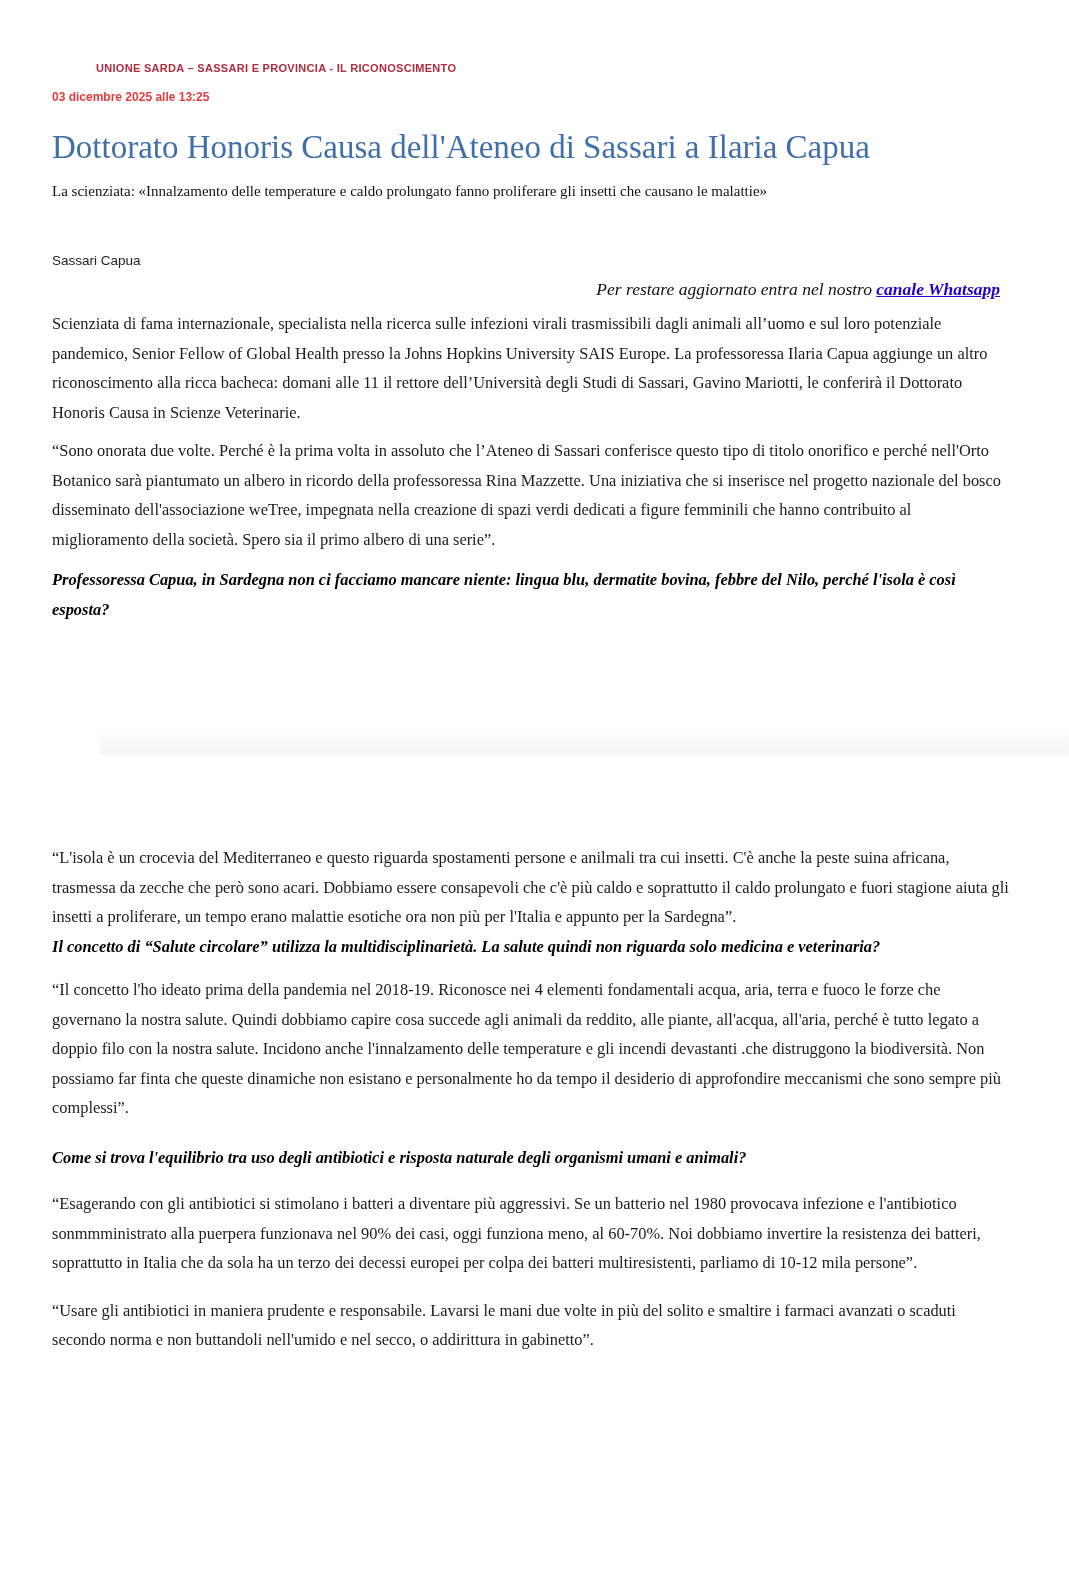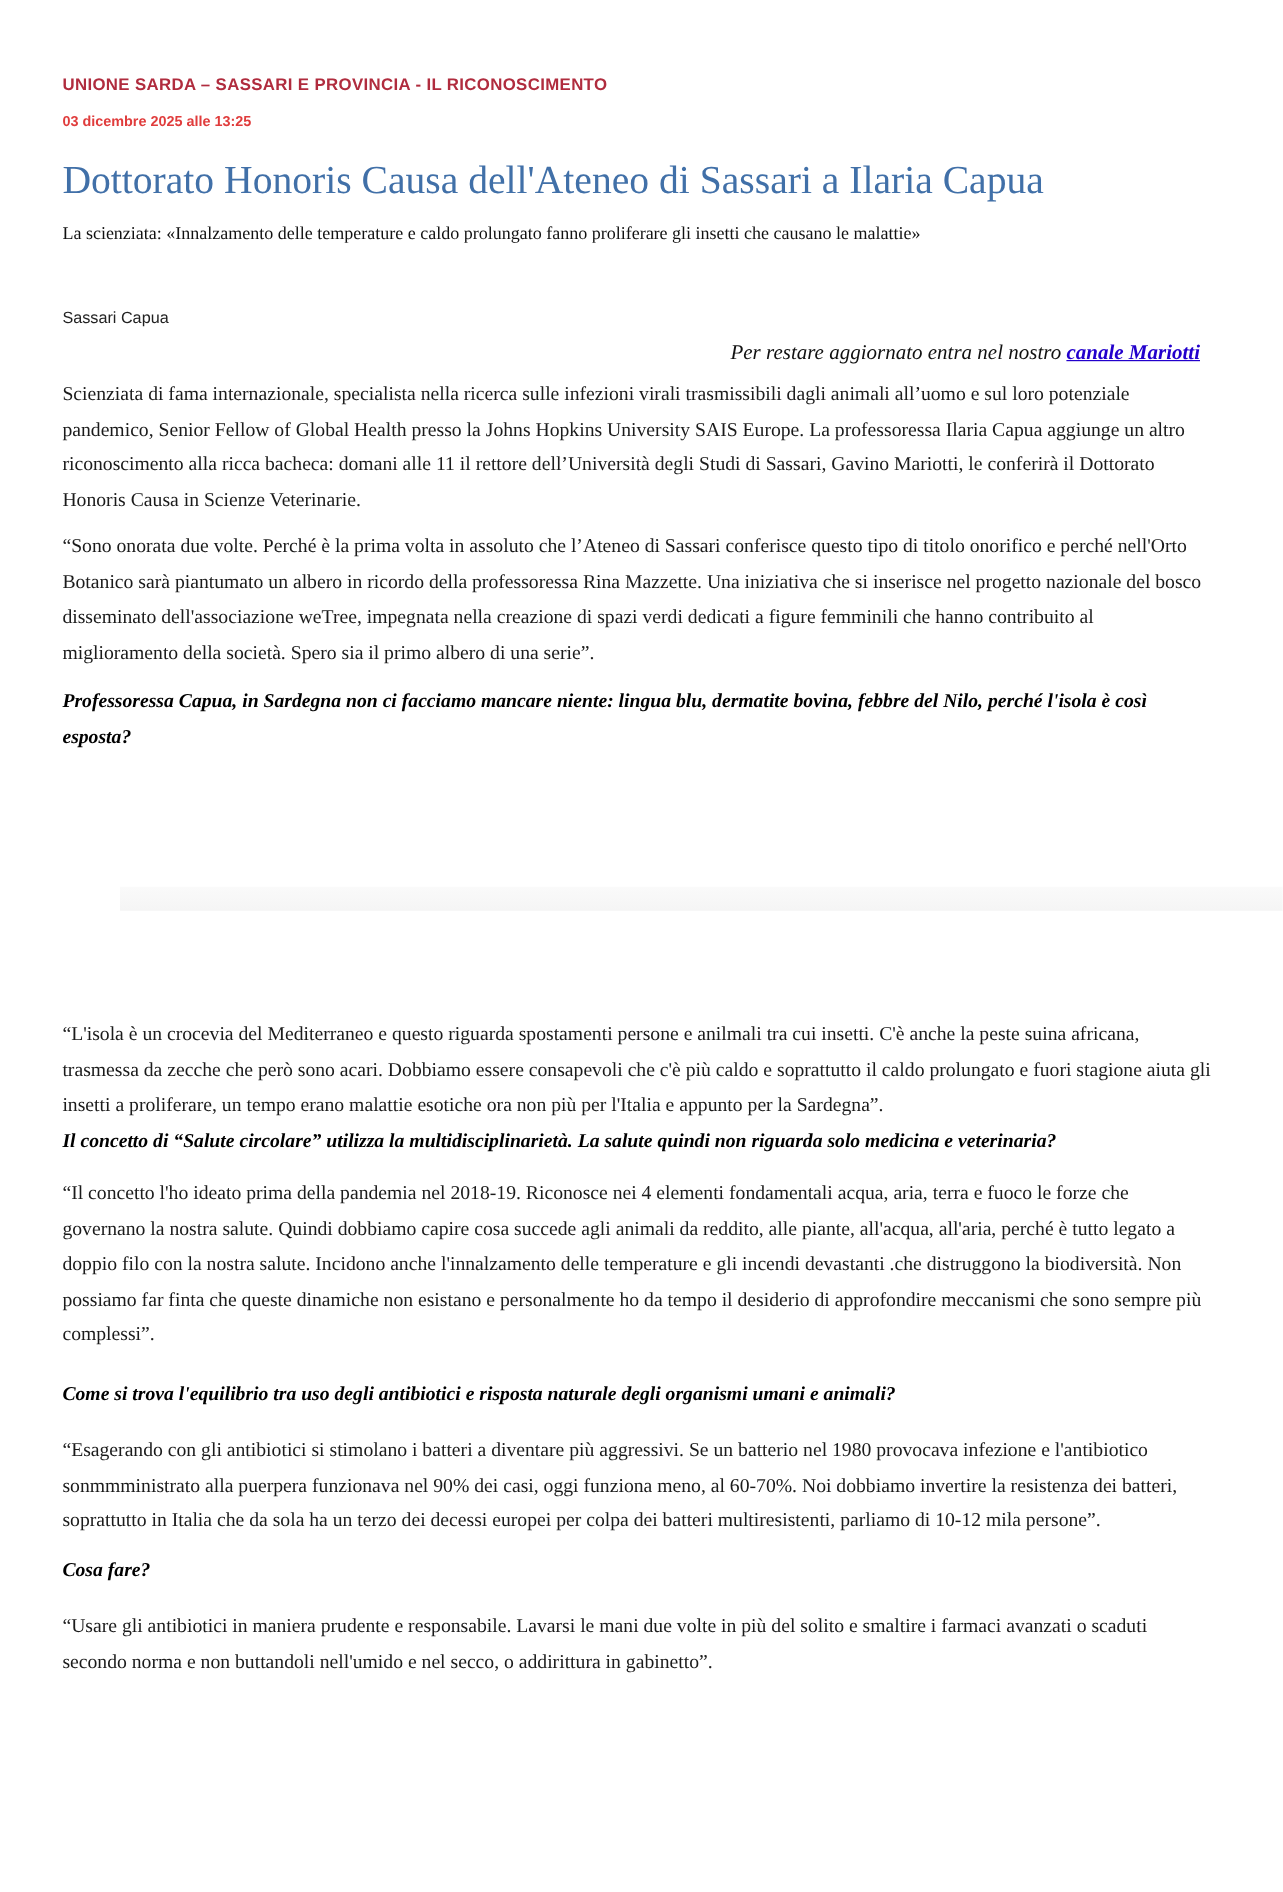--- a/index.html
+++ b/index.html
@@ -12,24 +12,25 @@
     color: #1b1b1b;
   }
   .page {
     box-sizing: border-box;
     width: 1069px;
     height: 1577px;
     padding: 62px 59px 0 52px;
   }
   .kicker {
     font-family: "Liberation Sans", sans-serif;
-    font-size: 14px;
+    font-size: 11px;
     font-weight: 700;
     letter-spacing: 0.3px;
     color: #b02c3e;
+    margin-left: 44px;
   }
   .dateline {
     margin-top: 16px;
     text-align: left;
     padding-right: 2px;
     font-family: "Liberation Sans", sans-serif;
     font-size: 12px;
     font-weight: 700;
     color: #e03c3c;
   }
@@ -96,21 +97,21 @@
 
   <div class="dateline">03 dicembre 2025 alle 13:25</div>
 
   <h1 class="title">Dottorato Honoris Causa dell'Ateneo di Sassari a Ilaria Capua</h1>
 
   <div class="subtitle">La scienziata: «Innalzamento delle temperature e caldo prolungato fanno proliferare gli insetti che causano le malattie»</div>
 
   <div class="photo-caption">Sassari Capua</div>
 
   <div class="cta-line">
-    <span>Per restare aggiornato entra nel nostro </span><a class="whatsapp-link">canale Mariotti</a>
+    <span>Per restare aggiornato entra nel nostro </span><a class="whatsapp-link">canale Whatsapp</a>
   </div>
 
   <p class="para" style="margin-top:9px">Scienziata di fama internazionale, specialista nella ricerca sulle infezioni virali trasmissibili dagli animali all’uomo e sul loro potenziale pandemico, Senior Fellow of Global Health presso la Johns Hopkins University SAIS Europe. La professoressa Ilaria Capua aggiunge un altro riconoscimento alla ricca bacheca: domani alle 11 il rettore dell’Università degli Studi di Sassari, Gavino Mariotti, le conferirà il Dottorato Honoris Causa in Scienze Veterinarie.</p>
 
   <p class="para" style="margin-top:9px">“Sono onorata due volte. Perché è la prima volta in assoluto che l’Ateneo di Sassari conferisce questo tipo di titolo onorifico e perché nell'Orto Botanico sarà piantumato un albero in ricordo della professoressa Rina Mazzette. Una iniziativa che si inserisce nel progetto nazionale del bosco disseminato dell'associazione weTree, impegnata nella creazione di spazi verdi dedicati a figure femminili che hanno contribuito al miglioramento della società. Spero sia il primo albero di una serie”.</p>
 
   <p class="question" style="margin-top:11px">Professoressa Capua, in Sardegna non ci facciamo mancare niente: lingua blu, dermatite bovina, febbre del Nilo, perché l'isola è così esposta?</p>
 
   <div class="image-gap">
     <div class="image-placeholder"></div>
@@ -119,17 +120,16 @@
   <p class="para" style="margin-top:0">“L'isola è un crocevia del Mediterraneo e questo riguarda spostamenti persone e anilmali tra cui insetti. C'è anche la peste suina africana, trasmessa da zecche che però sono acari. Dobbiamo essere consapevoli che c'è più caldo e soprattutto il caldo prolungato e fuori stagione aiuta gli insetti a proliferare, un tempo erano malattie esotiche ora non più per l'Italia e appunto per la Sardegna”.</p>
 
   <p class="question" style="margin-top:0">Il concetto di “Salute circolare” utilizza la multidisciplinarietà. La salute quindi non riguarda solo medicina e veterinaria?</p>
 
   <p class="para" style="margin-top:14px">“Il concetto l'ho ideato prima della pandemia nel 2018-19. Riconosce nei 4 elementi fondamentali acqua, aria, terra e fuoco le forze che governano la nostra salute. Quindi dobbiamo capire cosa succede agli animali da reddito, alle piante, all'acqua, all'aria, perché è tutto legato a doppio filo con la nostra salute. Incidono anche l'innalzamento delle temperature e gli incendi devastanti .che distruggono la biodiversità. Non possiamo far finta che queste dinamiche non esistano e personalmente ho da tempo il desiderio di approfondire meccanismi che sono sempre più complessi”.</p>
 
   <p class="question" style="margin-top:20px">Come si trova l'equilibrio tra uso degli antibiotici e risposta naturale degli organismi umani e animali?</p>
 
   <p class="para" style="margin-top:17px">“Esagerando con gli antibiotici si stimolano i batteri a diventare più aggressivi. Se un batterio nel 1980 provocava infezione e l'antibiotico sonmmministrato alla puerpera funzionava nel 90% dei casi, oggi funziona meno, al 60-70%. Noi dobbiamo invertire la resistenza dei batteri, soprattutto in Italia che da sola ha un terzo dei decessi europei per colpa dei batteri multiresistenti, parliamo di 10-12 mila persone”.</p>
 
-  <p class="question" style="margin-top:11px">Cosa fare?</p>
 
   <p class="para" style="margin-top:18px">“Usare gli antibiotici in maniera prudente e responsabile. Lavarsi le mani due volte in più del solito e smaltire i farmaci avanzati o scaduti secondo norma e non buttandoli nell'umido e nel secco, o addirittura in gabinetto”.</p>
 
 </div>
 
 </body></html>

